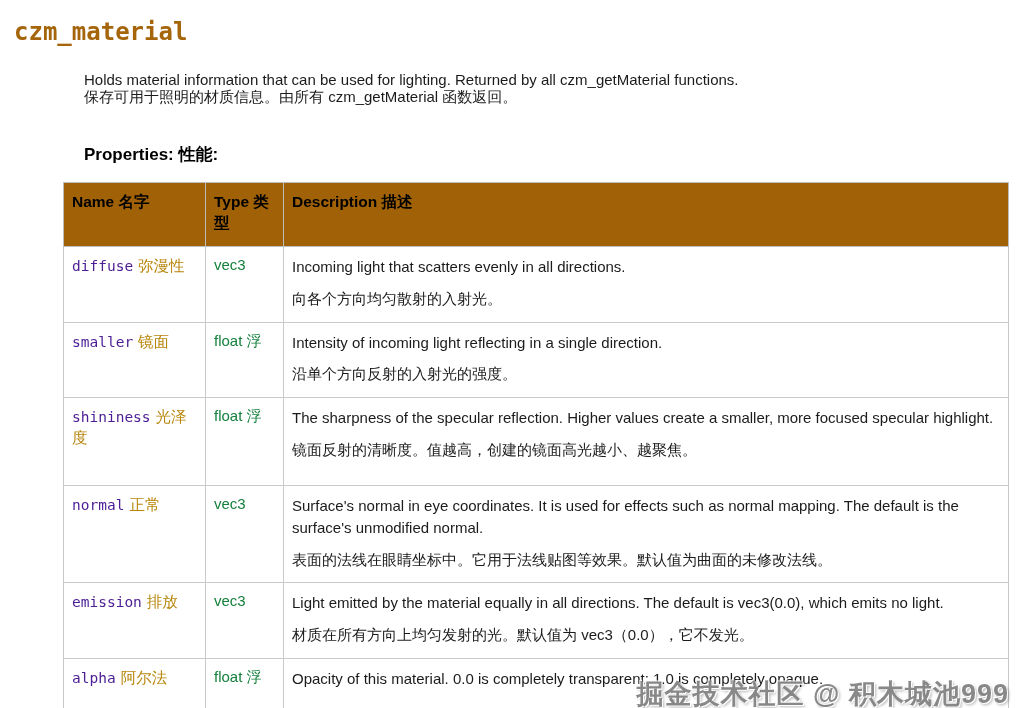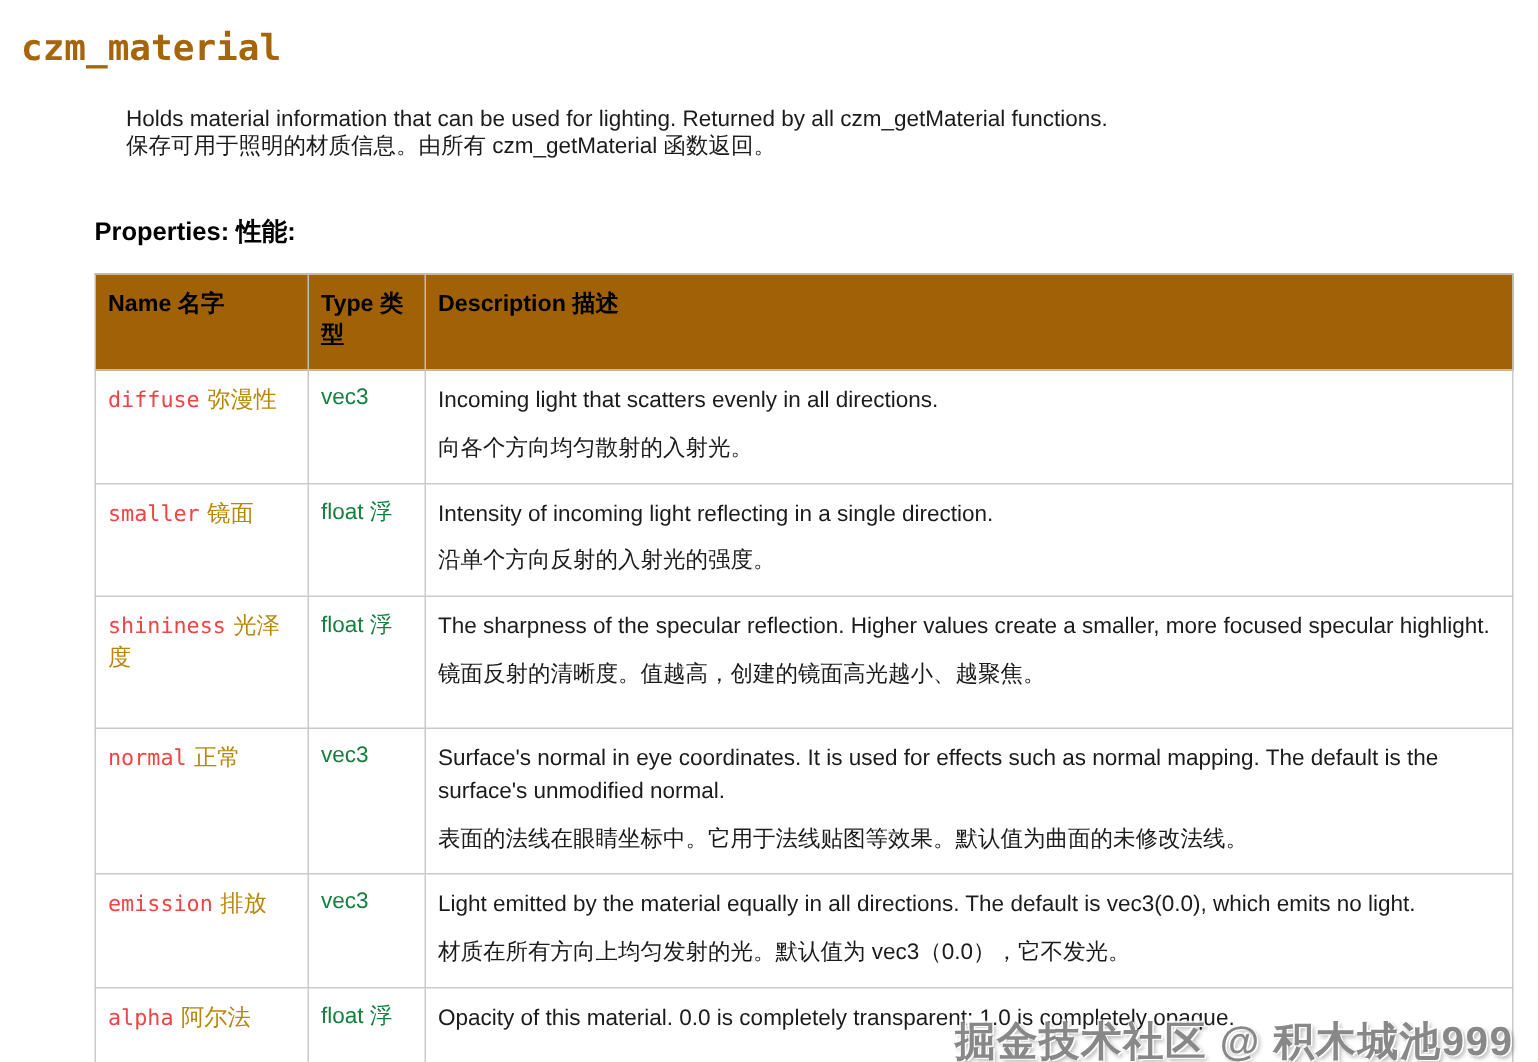--- a/index.html
+++ b/index.html
@@ -18,21 +18,21 @@
     font-weight: bold;
     font-size: 24px;
     color: #a5650a;
     margin: 18px 0 0 14px;
   }
   .intro { margin-left: 84px; font-size: 15px; color: #1b1b1b; }
   .intro-en { margin-top: 25px; }
   .intro-zh { }
 
   .properties-heading {
-    margin: 36px 0 0 63px;
+    margin: 36px 0 0 84px;
     font-size: 17px;
     font-weight: bold;
     color: #000;
   }
 
   table.props {
     margin: 16px 0 0 63px;
     border-collapse: collapse;
     table-layout: fixed;
     width: 945px;
@@ -60,21 +60,21 @@
   tr.row-1 { height: 70px; }
   tr.row-2 { height: 88px; }
   tr.row-3 { height: 90px; }
   tr.row-4 { height: 72px; }
   tr.row-5 { height: 75px; }
 
   .name-cell { color: #b8860b; }
   .name-code {
     font-family: "DejaVu Sans Mono", monospace;
     font-size: 14.5px;
-    color: #ef4444;
+    color: #4c1d95;
   }
   .name-cn { font-size: 15.5px; margin-left: 5px; }
 
   .type-cell { color: #15803d; }
 
   .desc-cell p { line-height: 1.45; }
   .desc-en { margin-bottom: 10px; }
   .desc-zh { margin-bottom: 0; }
 
   .watermark {

